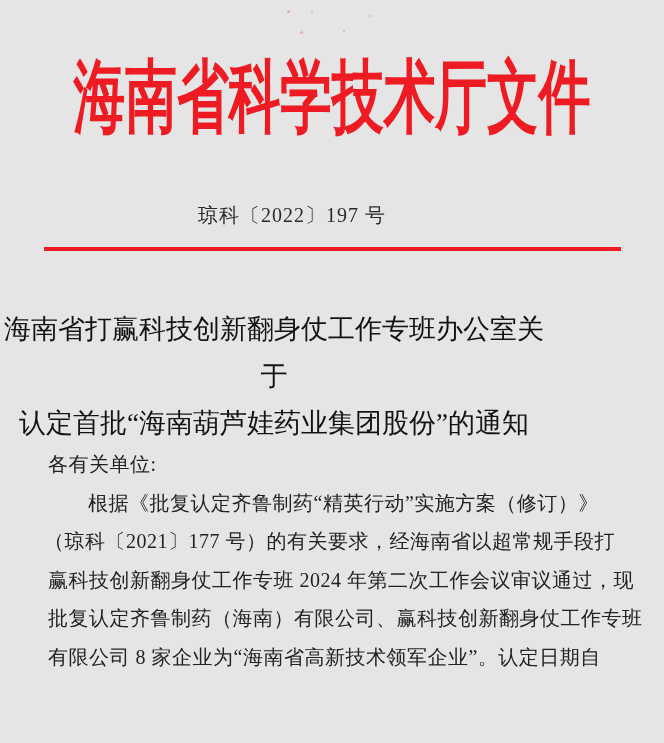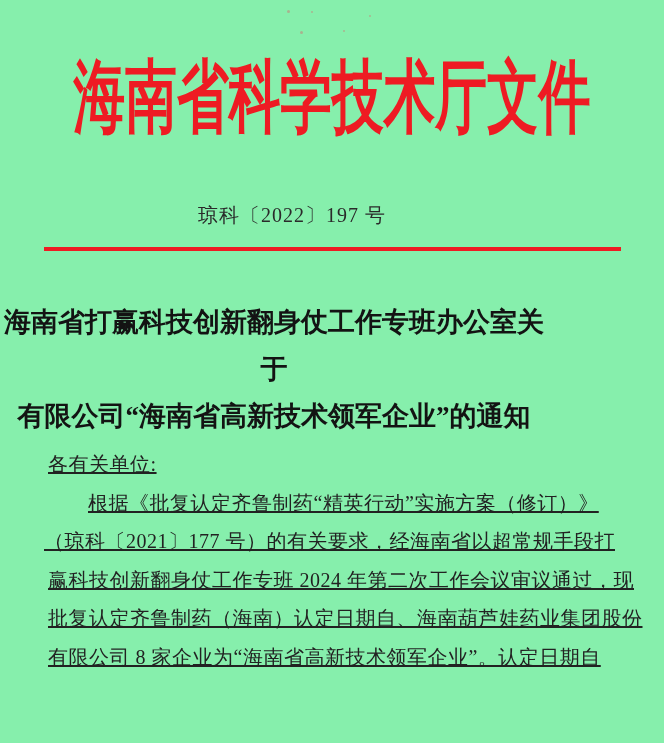--- a/index.html
+++ b/index.html
@@ -1,21 +1,21 @@
 <!DOCTYPE html>
 <html><head>
 <meta charset="utf-8">
 <style>
   * { margin: 0; padding: 0; box-sizing: border-box; }
   html, body { background: #ffffff; }
   .page {
     position: relative;
     width: 664px;
     height: 743px;
-    background: #86efac;
+    background: #e5e5e5;
     overflow: hidden;
     font-family: "Liberation Serif", "DejaVu Serif", serif;
     color: #1d1d1d;
   }
   
   .speckle {
     position: absolute;
     border-radius: 50%;
     background: rgba(235, 70, 90, 0.35);
   }
@@ -61,39 +61,38 @@
   .red-divider {
     position: absolute;
     top: 247px;
     left: 44px;
     width: 577px;
     height: 4px;
     background: #ee1b23;
   }
   .doc-title {
     position: absolute;
-    top: 299px;
+    top: 306px;
     left: 0;
     width: 548px;
     text-align: center;
     font-size: 27px;
     line-height: 47px;
-    font-weight: 700;
+    font-weight: 400;
     color: #131313;
   }
   .body-block {
     position: absolute;
     top: 445px;
     left: 48px;
     width: 580px;
     font-size: 20px;
     line-height: 38.6px;
     letter-spacing: 0.5px;
     color: #222222;
-    text-decoration: underline;
   }
   .body-line { white-space: nowrap; }
   .indent { padding-left: 40px; }
   .hang { margin-left: -4px; }
 </style>
 </head>
 <body>
 
 <div class="page">
 
@@ -106,25 +105,25 @@
   <div class="header-wrap">
     <div class="header-title">海南省科学技术厅文件</div>
   </div>
 
   <div class="doc-number">琼科〔2022〕197 号</div>
 
   <div class="red-divider"></div>
 
   <div class="doc-title">
     <div>海南省打赢科技创新翻身仗工作专班办公室关于</div>
-    <div>有限公司“海南省高新技术领军企业”的通知</div>
+    <div>认定首批“海南葫芦娃药业集团股份”的通知</div>
   </div>
 
   <div class="body-block">
     <div class="body-line">各有关单位:</div>
     <div class="body-line indent">根据《批复认定齐鲁制药“精英行动”实施方案（修订）》</div>
     <div class="body-line hang">（琼科〔2021〕177 号）的有关要求，经海南省以超常规手段打</div>
     <div class="body-line">赢科技创新翻身仗工作专班 2024 年第二次工作会议审议通过，现</div>
-    <div class="body-line">批复认定齐鲁制药（海南）认定日期自、海南葫芦娃药业集团股份</div>
+    <div class="body-line">批复认定齐鲁制药（海南）有限公司、赢科技创新翻身仗工作专班</div>
     <div class="body-line">有限公司 8 家企业为“海南省高新技术领军企业”。认定日期自</div>
   </div>
 
 </div>
 
 </body></html>

